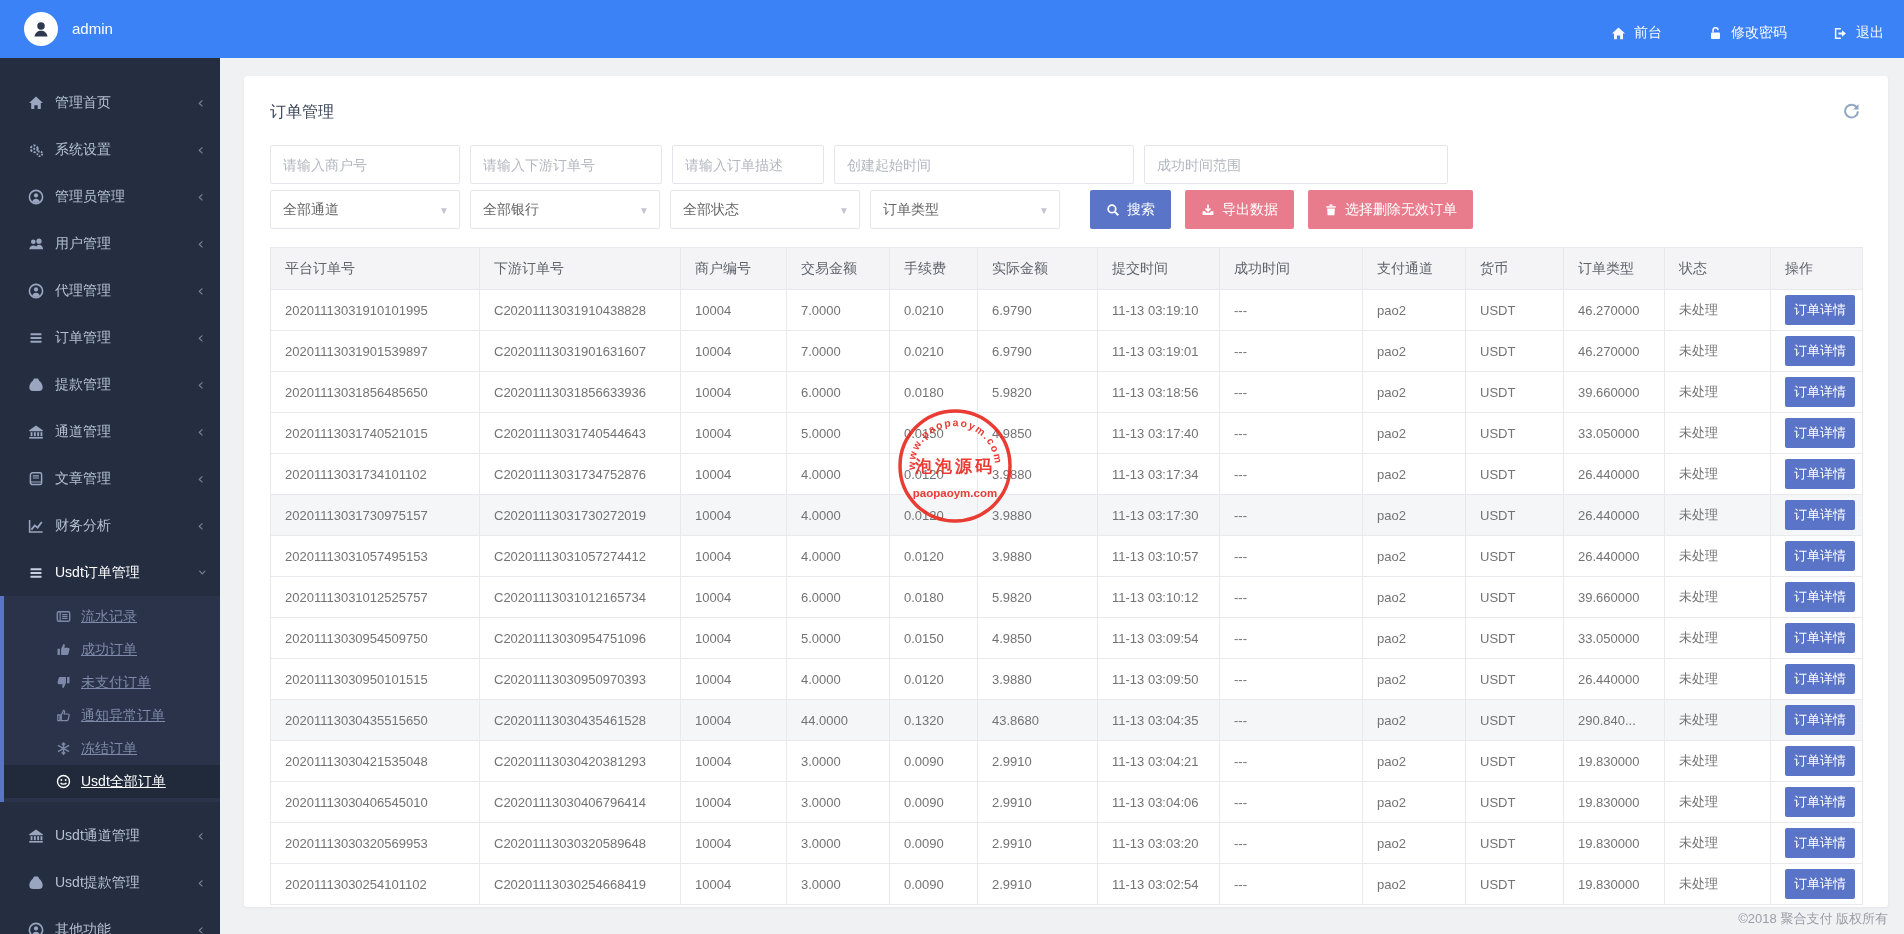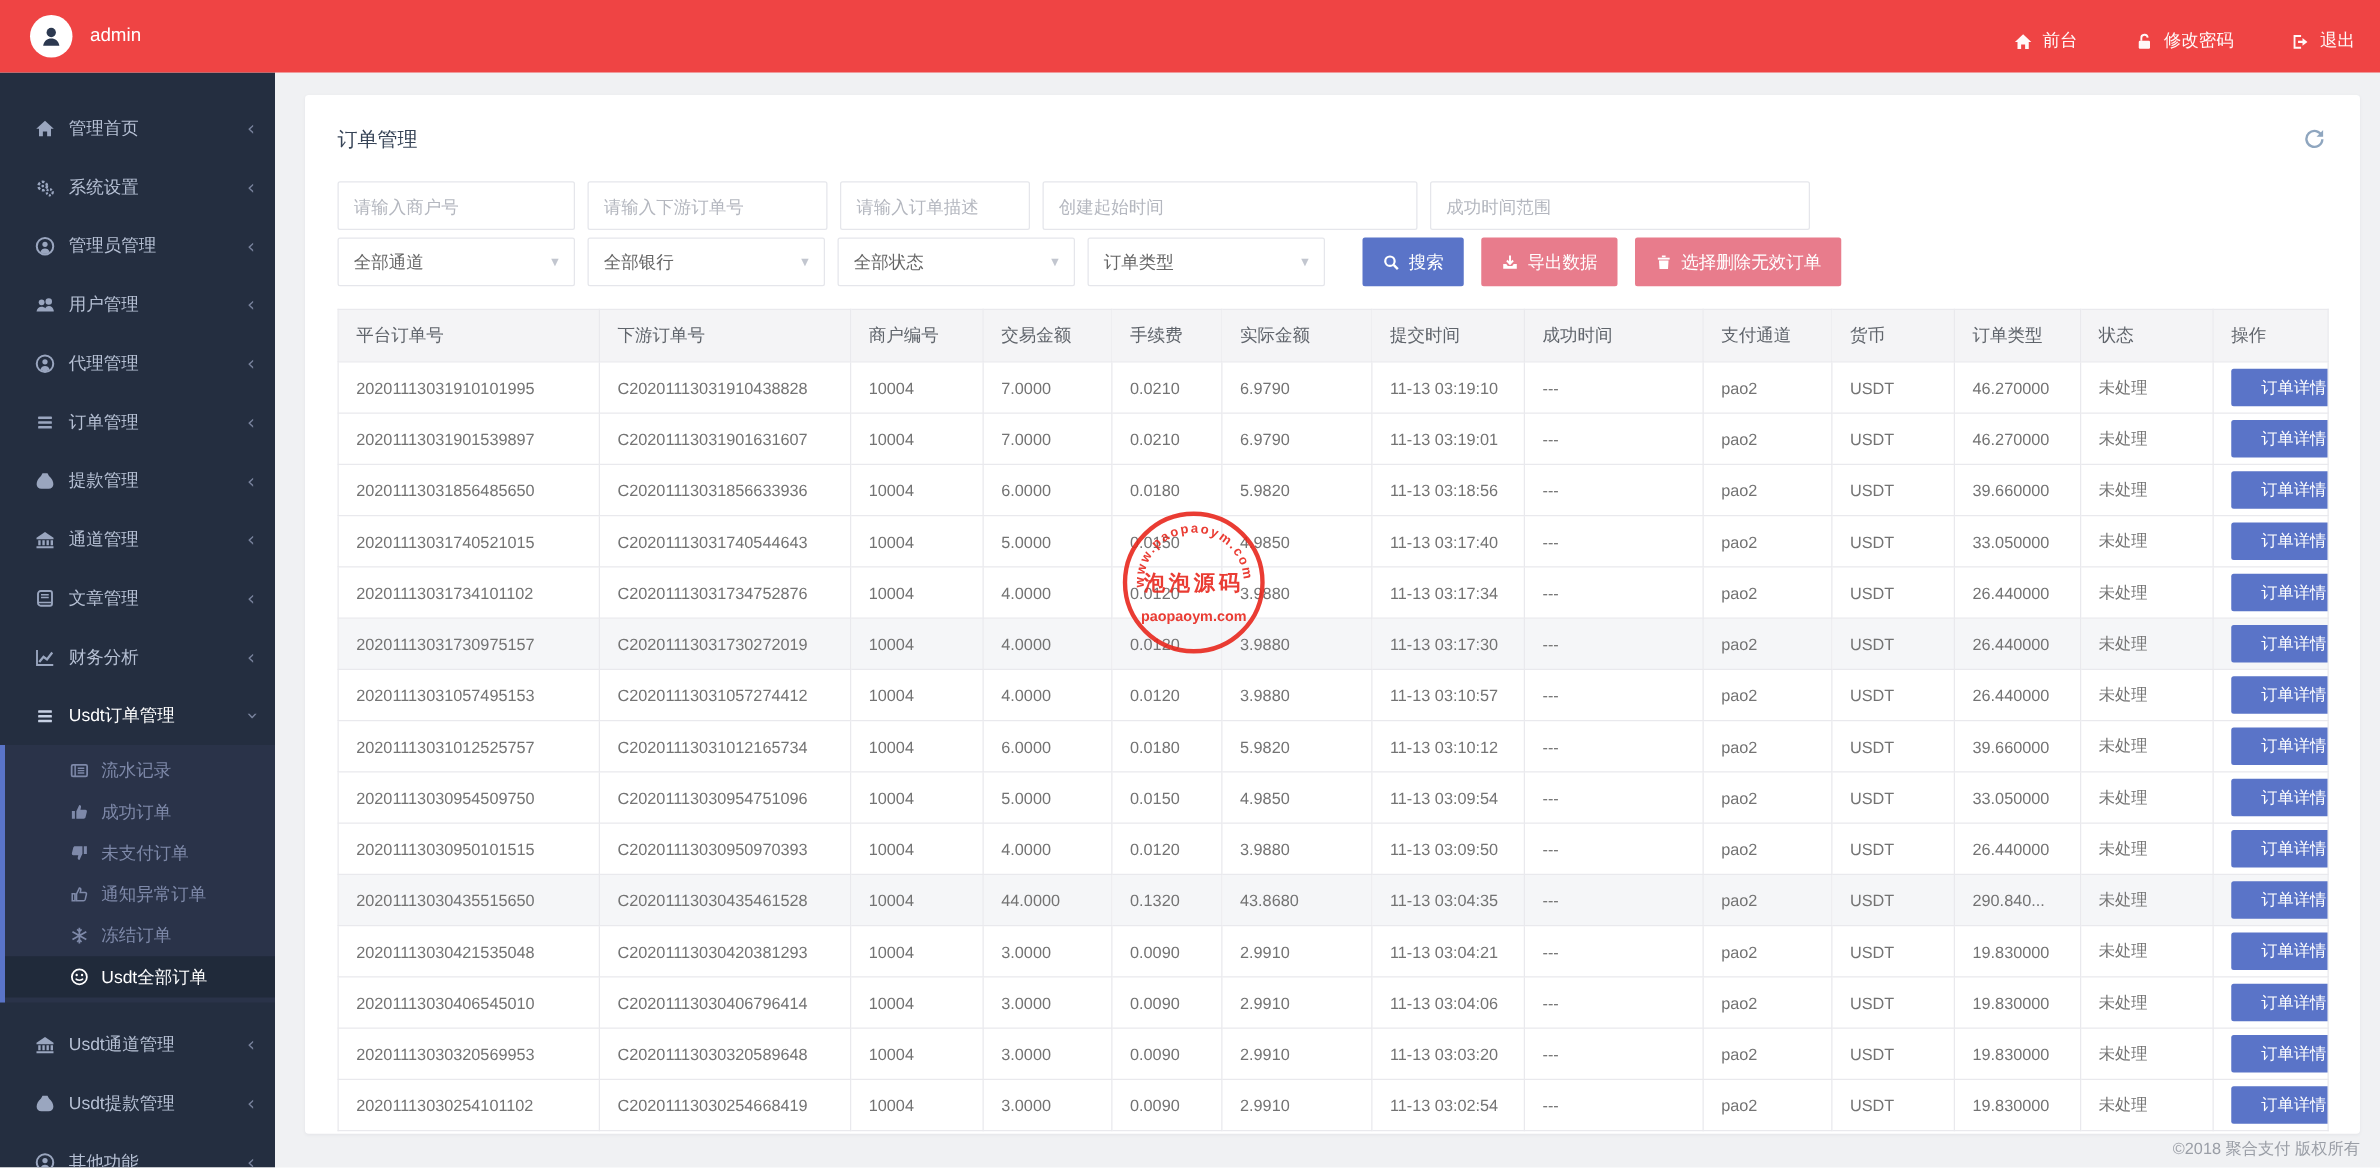--- a/index.html
+++ b/index.html
@@ -5,41 +5,41 @@
   * { margin:0; padding:0; box-sizing:border-box; }
   html,body { width:1904px; height:934px; }
   body {
     position:relative; overflow:hidden;
     font-family:"Liberation Sans","DejaVu Sans",sans-serif;
     background:#f0f1f3; color:#333;
   }
   svg.ico { width:15px; height:15px; fill:currentColor; flex:none; }
 
   
-  .topbar { position:absolute; left:0; top:0; width:100%; height:58px; background:#ef4444; z-index:20; }
+  .topbar { position:absolute; left:0; top:0; width:100%; height:58px; background:#3b82f6; z-index:20; }
   .avatar { position:absolute; left:24px; top:12px; width:34px; height:34px; border-radius:50%;
             background:#fff; color:#2c3950; display:flex; align-items:center; justify-content:center; }
   .avatar svg { width:20px; height:20px; }
   .brand { position:absolute; left:72px; top:0; line-height:58px; color:#fff; font-size:15px; }
   .top-links { position:absolute; right:20px; top:4px; height:58px; display:flex; align-items:center; gap:46px; }
   .top-link { display:flex; align-items:center; gap:8px; color:rgba(255,255,255,.96); font-size:14px; cursor:pointer; }
 
   
   .sidebar { position:absolute; left:0; top:58px; bottom:0; width:220px; background:#242e40; padding-top:21px; overflow:hidden; }
   .sb-item { height:47px; display:flex; align-items:center; padding:0 16px 0 28px;
              color:#b6c0d4; font-size:14px; cursor:pointer; }
   .sb-item .ico { width:16px; height:16px; margin-right:11px; color:#9aa6bf; }
   .sb-label { flex:1; }
   .sb-caret { color:#78829c; font-size:16px; font-family:"DejaVu Sans",sans-serif; }
   .sb-caret.down { transform:rotate(-90deg); }
   .sb-item.expanded { color:#fff; }
   .sb-item.expanded .ico { color:#c7d1e4; }
   .sb-sub { background:#2a3349; border-left:4px solid #5a74c8; padding:4px 0; }
   .sb-sub-item { height:33px; display:flex; align-items:center; padding-left:52px;
-                 color:#7e89a9; font-size:14px; cursor:pointer; }
+                 color:#7e89a9; font-size:14px; cursor:pointer;text-decoration:underline; }
   .sb-sub-item .ico { width:15px; height:15px; margin-right:10px; }
   .sb-sub-item.active { background:#202a3a; color:#fff; }
   .sb-sub + .sb-item { margin-top:10px; }
 
   
   .main { position:absolute; left:220px; top:58px; right:0; bottom:0; }
   .card { position:absolute; left:24px; top:18px; right:16px; bottom:27px;
           background:#fff; border-radius:3px; box-shadow:0 1px 3px rgba(30,40,60,.06); padding:0 26px; }
   .card-title { padding-top:26px; font-size:16px; color:#374457; }
   .refresh-btn { position:absolute; top:26px; right:28px; color:#8fa6bf; cursor:pointer; }
@@ -64,21 +64,21 @@
 
   
   table.tbl { margin-top:18px; border-collapse:collapse; table-layout:fixed; width:1592px; font-size:13px; }
   .tbl th, .tbl td { border:1px solid #e9e9ed; padding:0 14px; text-align:left;
                      white-space:nowrap; overflow:hidden; text-overflow:ellipsis; }
   .tbl th { height:42px; background:#f4f4f6; color:#5f646b; font-size:14px; font-weight:normal; }
   .tbl td { height:41px; color:#737373; }
   tr.shaded td { background:#f5f6f8; }
   .c-green { color:#38743a; } .c-red { color:#de3c3c; } .c-gray { color:#8c8c8c; }
   .c-dim { color:#737373; } .c-dim2 { color:#999; } .c-dark { color:#555; }
-  .detail-btn { background:#5a74c8; color:#fff; font-size:13px; padding:6px 24px;
+  .detail-btn { background:#5a74c8; color:#fff; font-size:13px; padding:6px 9px;
                 border:none; border-radius:2px; cursor:pointer; }
 
   .footer { position:absolute; right:16px; bottom:6px; font-size:13px; color:#9a9ea6; }
 
   
   .stamp { position:absolute; left:893px; top:404px; width:124px; height:124px; z-index:15;
            opacity:.9; pointer-events:none; }
 </style>
 </head>
 <body>

